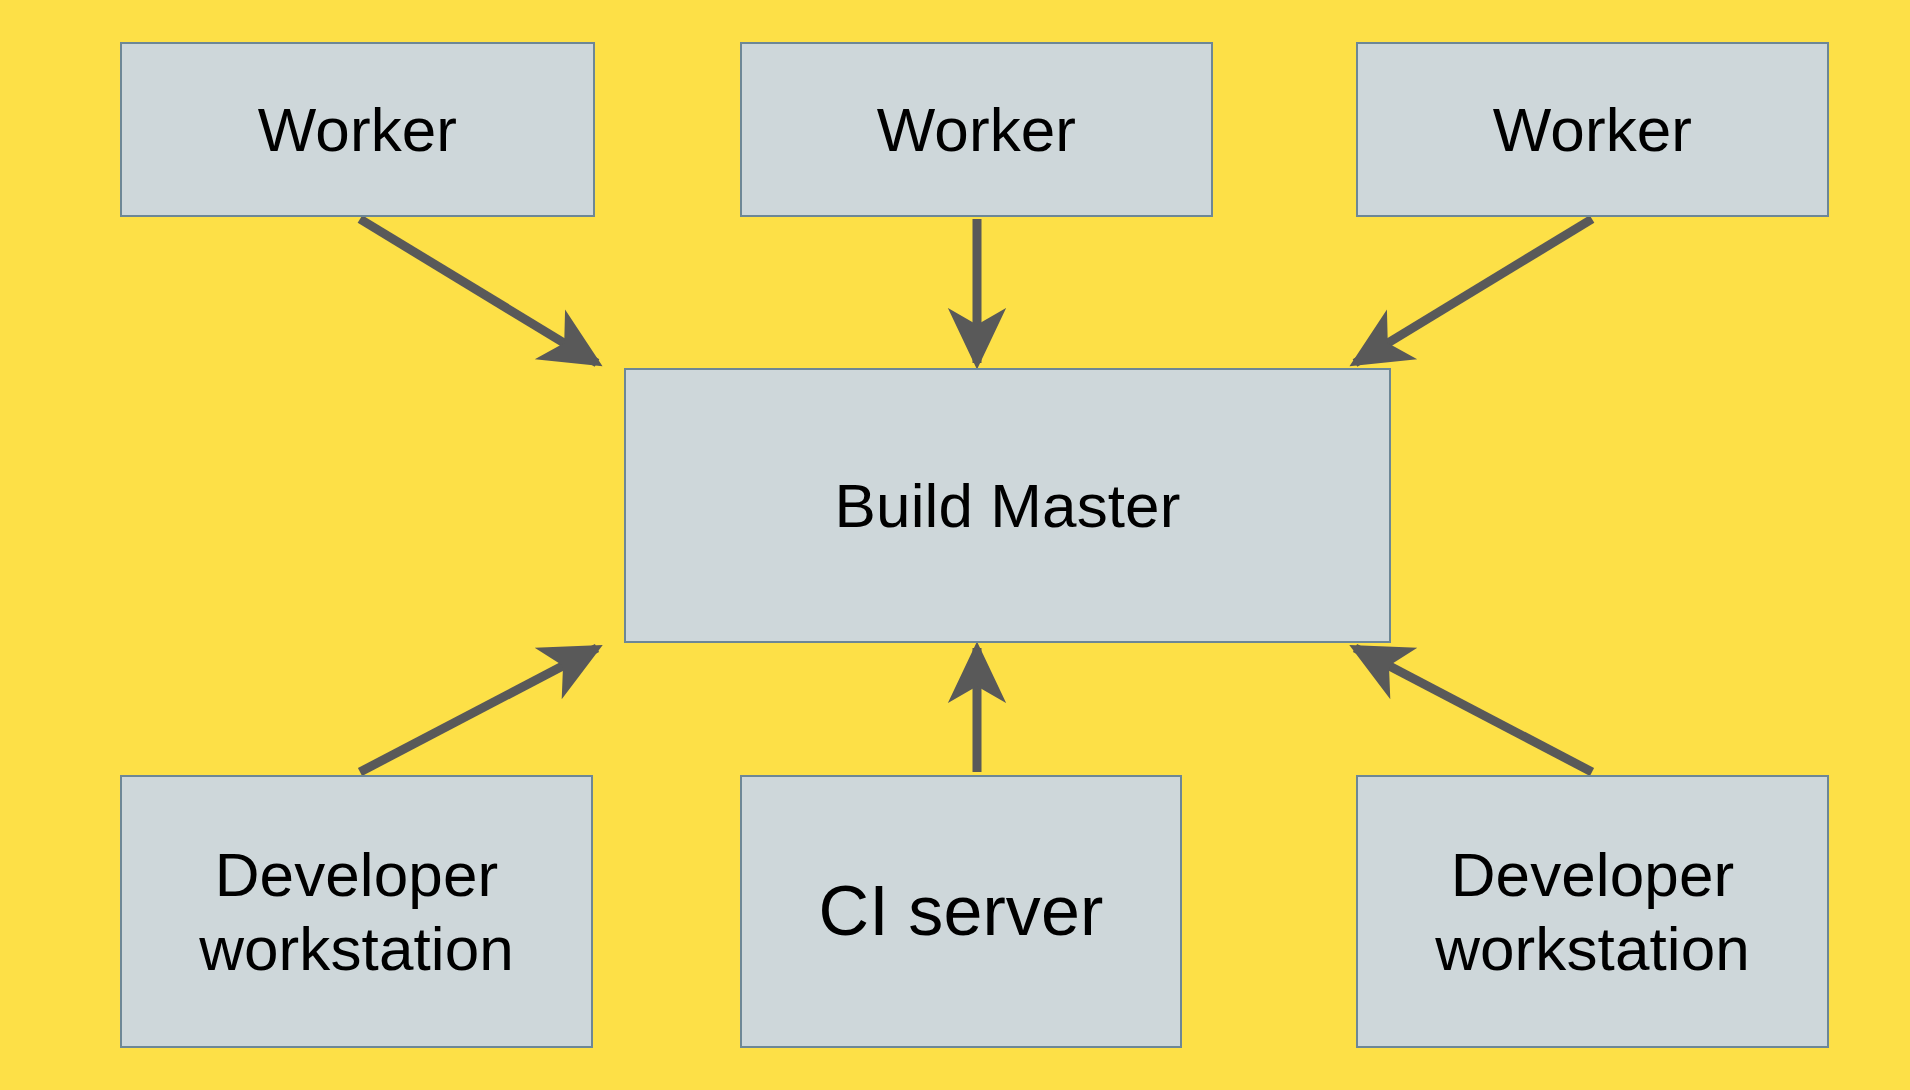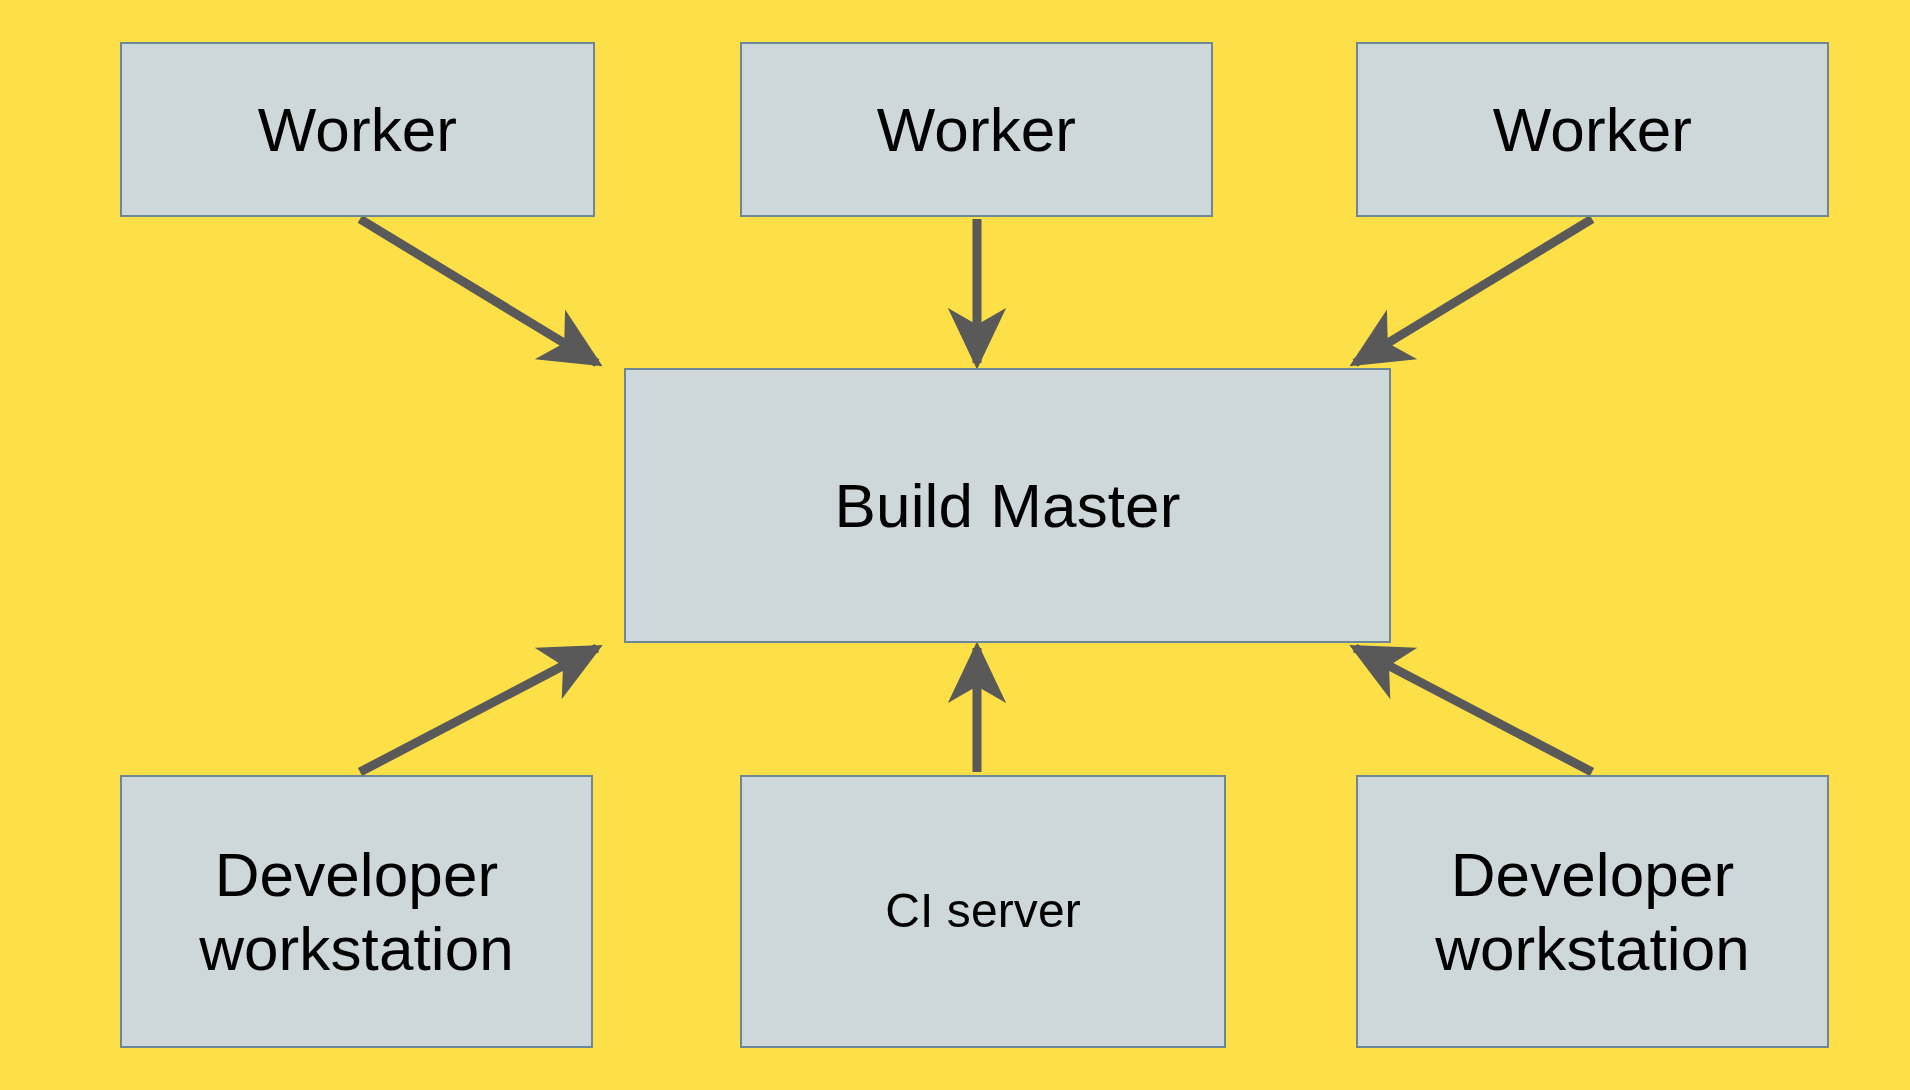--- a/index.html
+++ b/index.html
@@ -44,21 +44,21 @@
   .node-label {
     display: block;
     white-space: pre-line;
     padding: 0 8px;
   }
   .n-worker-1 { left: 120px;  top: 42px;  width: 475px; height: 175px; font-size: 62px; }
   .n-worker-2 { left: 740px;  top: 42px;  width: 473px; height: 175px; font-size: 62px; }
   .n-worker-3 { left: 1356px; top: 42px;  width: 473px; height: 175px; font-size: 62px; }
   .n-master   { left: 624px;  top: 368px; width: 767px; height: 275px; font-size: 62px; }
   .n-devws-1  { left: 120px;  top: 775px; width: 473px; height: 273px; font-size: 62px; }
-  .n-ci       { left: 740px;  top: 775px; width: 486px; height: 273px; font-size: 48px; align-items: center; }
+  .n-ci       { left: 740px;  top: 775px; width: 442px; height: 273px; font-size: 70px; align-items: center; }
   .n-devws-2  { left: 1356px; top: 775px; width: 473px; height: 273px; font-size: 62px; }
 </style>
 </head>
 <body>
 
 <div id="canvas">
 
   <svg id="arrow-layer" viewBox="0 0 1910 1090" width="1910" height="1090" xmlns="http://www.w3.org/2000/svg">
     <defs>
       <marker id="ah" viewBox="0 0 12 12" refX="10.2" refY="6" markerWidth="7.2" markerHeight="7.2" orient="auto-start-reverse" markerUnits="strokeWidth">

